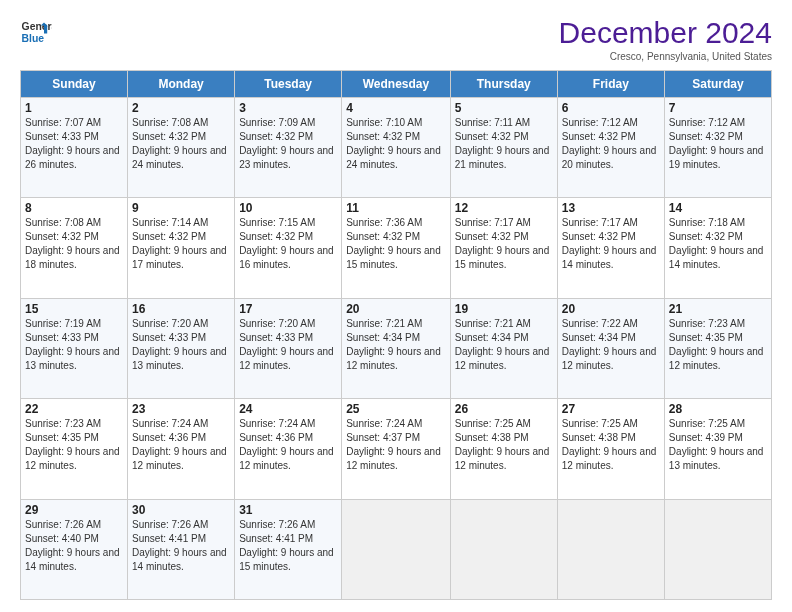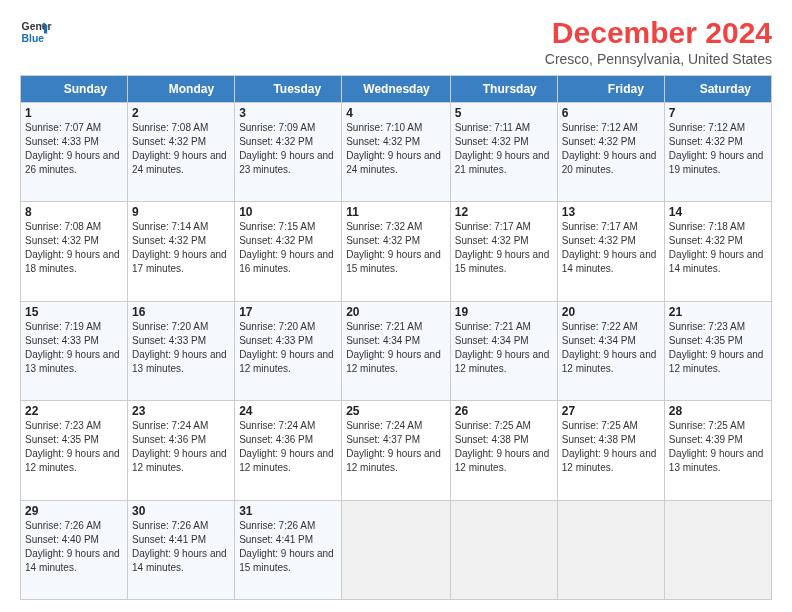--- a/index.html
+++ b/index.html
@@ -30,43 +30,43 @@
     }
     .logo-icon {
       width: 32px;
       height: 32px;
     }
     .title-block {
       text-align: right;
     }
     .main-title {
       font-size: 30px;
-      font-weight: bold;
-      color: #ef4444;
+      font-weight: normal;
+      color: #4c1d95;
       line-height: 1.1;
     }
     .subtitle {
-      font-size: 14px;
+      font-size: 10px;
       color: #555;
       margin-top: 2px;
     }
     .calendar {
       flex: 1;
       border-collapse: collapse;
       width: 100%;
       font-size: 10px;
     }
     .calendar thead tr th {
       background-color: #3a7fc1;
       color: #fff;
       font-size: 12px;
       font-weight: bold;
       padding: 6px 20px;
       border: 1px solid #ccc;
-      text-align: right;
+      text-align: center;
     }
     .calendar tbody tr td {
       vertical-align: top;
       border: 1px solid #ccc;
       padding: 3px 4px;
       width: 106px;
       min-height: 80px;
       height: 82px;
       background: #fff;
     }
@@ -161,21 +161,21 @@
           <td>
             <span class="day-num">9</span>
             <div class="day-info"><span>Sunrise: 7:14 AM</span><br><span>Sunset: 4:32 PM</span><br><span>Daylight: 9 hours and 17 minutes.</span></div>
           </td>
           <td>
             <span class="day-num">10</span>
             <div class="day-info"><span>Sunrise: 7:15 AM</span><br><span>Sunset: 4:32 PM</span><br><span>Daylight: 9 hours and 16 minutes.</span></div>
           </td>
           <td>
             <span class="day-num">11</span>
-            <div class="day-info"><span>Sunrise: 7:32 AM</span><br><span>Sunset: 4:32 PM</span><br><span>Daylight: 9 hours and 15 minutes.</span></div>
+            <div class="day-info"><span>Sunrise: 7:36 AM</span><br><span>Sunset: 4:32 PM</span><br><span>Daylight: 9 hours and 15 minutes.</span></div>
           </td>
           <td>
             <span class="day-num">12</span>
             <div class="day-info"><span>Sunrise: 7:17 AM</span><br><span>Sunset: 4:32 PM</span><br><span>Daylight: 9 hours and 15 minutes.</span></div>
           </td>
           <td>
             <span class="day-num">13</span>
             <div class="day-info"><span>Sunrise: 7:17 AM</span><br><span>Sunset: 4:32 PM</span><br><span>Daylight: 9 hours and 14 minutes.</span></div>
           </td>
           <td>

